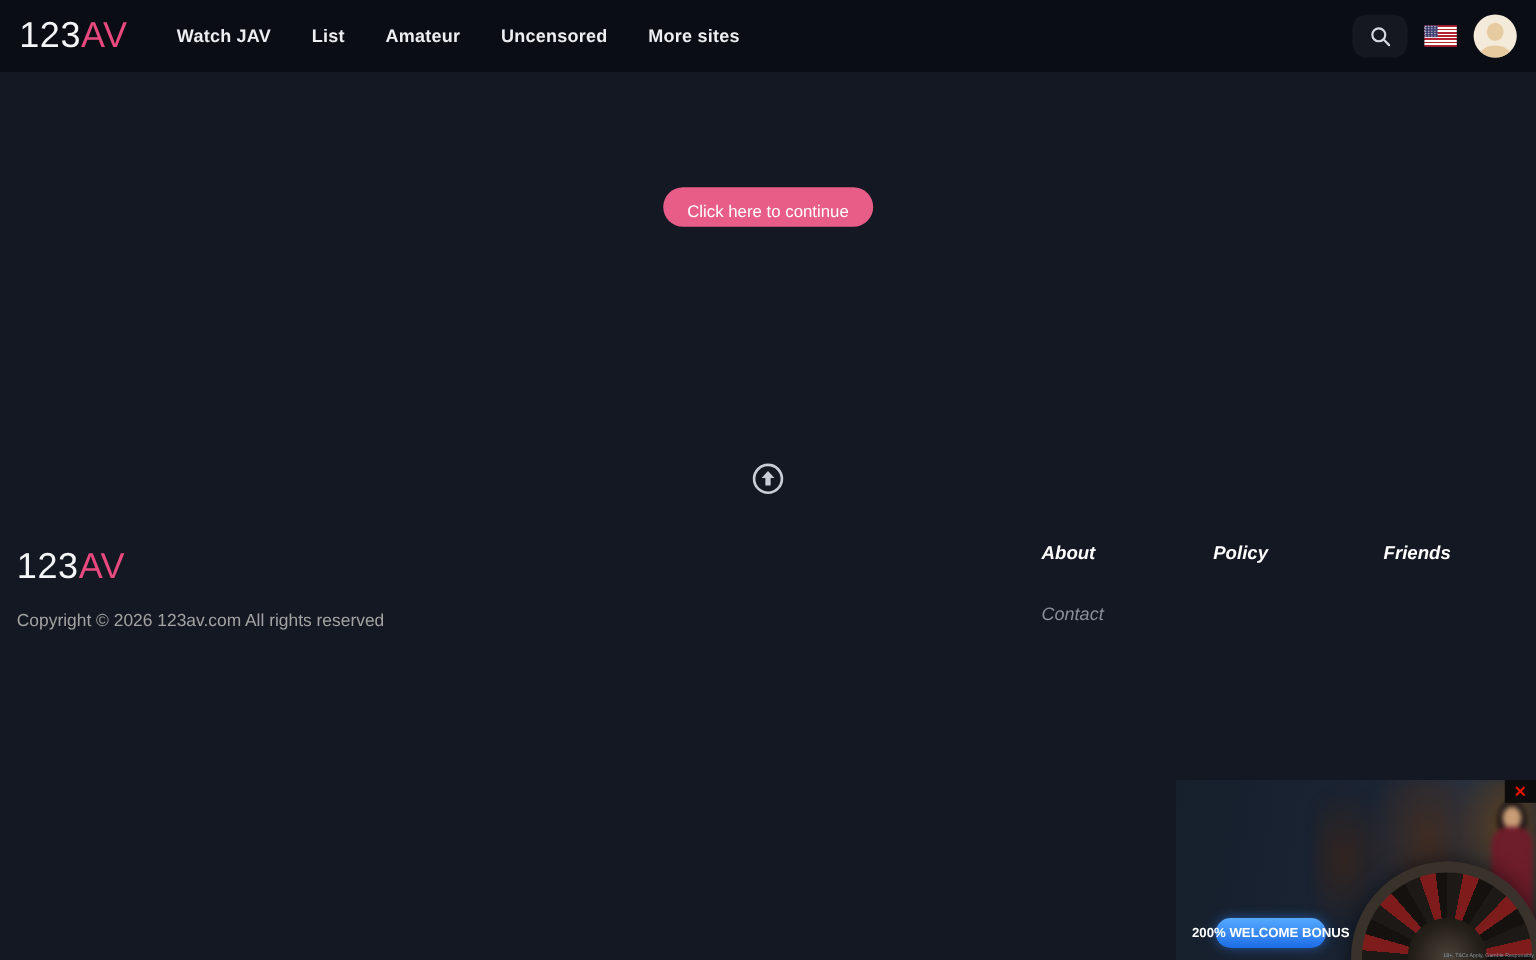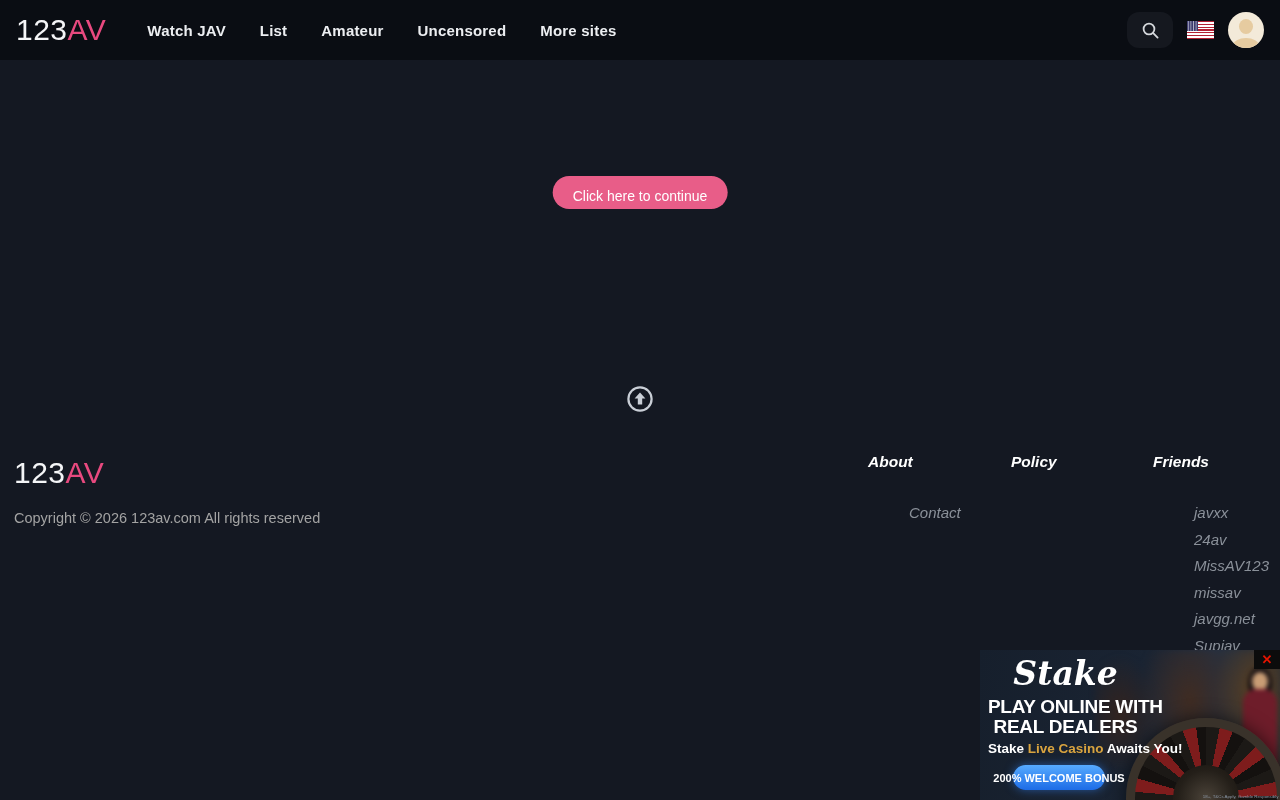--- a/index.html
+++ b/index.html
@@ -48,39 +48,38 @@
   .avatar .head { position:absolute; top:7px; left:11px; width:14px; height:15px; border-radius:50%; background:#e6cba0; }
   .avatar .body { position:absolute; bottom:-6px; left:5px; width:26px; height:16px; border-radius:50% 50% 0 0; background:#e6cba0; }
 
   
   .continue-btn {
     position:absolute; top:156px; left:50%; transform:translateX(-50%);
     height:33px; padding:12px 20px; border:none; border-radius:17px;
     background:#e85d88; color:#fff; font-size:14px; font-weight:500;
     font-family:"Liberation Sans", sans-serif; cursor:pointer; white-space:nowrap;
     z-index:2;
-    margin-top:20px;
   }
   .back-top {
     position:absolute; top:385px; left:50%; transform:translateX(-50%);
     width:28px; height:28px; cursor:pointer; z-index:2;
   }
 
   
   .footer-logo { position:absolute; left:14px; top:456px; font-size:30px; letter-spacing:.5px; cursor:pointer; }
   .copyright { position:absolute; left:14px; top:510px; font-size:14.5px; color:#a3a3a3; }
   .f-col { position:absolute; top:452px;font-style:italic; }
   .f-col-0 { left:868px; }
   .f-col-1 { left:1011px; }
   .f-col-2 { left:1153px; }
   .f-col h4 { font-size:15.5px; font-weight:700; color:#ffffff; line-height:19px; }
   .f-col ul { list-style:none; margin-top:29px; }
   .f-col li a {
     display:block; font-size:15px; color:#8a9099; line-height:26.6px;
-    text-decoration:none; cursor:pointer; white-space:nowrap;margin-left:41px;
+    text-decoration:none; cursor:pointer; white-space:nowrap;
   }
 
   
   .ad {
     position:absolute; right:0; bottom:0; width:300px; height:150px;
     background:linear-gradient(100deg,#161f2c 0%,#1a2433 52%,#243042 72%,#33302c 100%);
     overflow:hidden; z-index:5; cursor:pointer;
   }
   .ad-photo { position:absolute; right:0; top:0; width:185px; height:150px; }
   .ad-blob { position:absolute; filter:blur(3px); }
@@ -189,60 +188,32 @@
         <li>
           <a>Contact</a>
         </li>
       </ul>
     </div>
     <div class="f-col f-col-1">
       <h4>Policy</h4>
     </div>
     <div class="f-col f-col-2">
       <h4>Friends</h4>
-      <ul>
-        <li>
-          <a>javxx</a>
-        </li>
-        <li>
-          <a>24av</a>
-        </li>
-        <li>
-          <a>MissAV123</a>
-        </li>
-        <li>
-          <a>missav</a>
-        </li>
-        <li>
-          <a>javgg.net</a>
-        </li>
-        <li>
-          <a>Supjav</a>
-        </li>
-      </ul>
     </div>
   </div>
 
 <div class="ad">
   <div class="ad-photo">
     <div class="ad-blob blob-amb"></div>
     <div class="fig fig1">
         <div class="hair"></div>
         <div class="head"></div>
         <div class="dress"></div>
       </div>
 
     <div class="roulette">
         <div class="hub"></div>
       </div>
   </div>
-  <div class="ad-left">
-    <div class="ad-brand">Stake</div>
-    <div class="ad-headline">
-      <div>PLAY ONLINE WITH</div>
-      <div>REAL DEALERS</div>
-    </div>
-    <div class="ad-sub"><span>Stake </span><span class="gold">Live Casino</span><span> Awaits You!</span></div>
-  </div>
   <button class="ad-cta">200% WELCOME BONUS</button>
   <button class="ad-close">✕</button>
   <div class="ad-disclaimer">18+, T&amp;Cs Apply, Gamble Responsibly</div>
 </div>
 
 </body></html>

